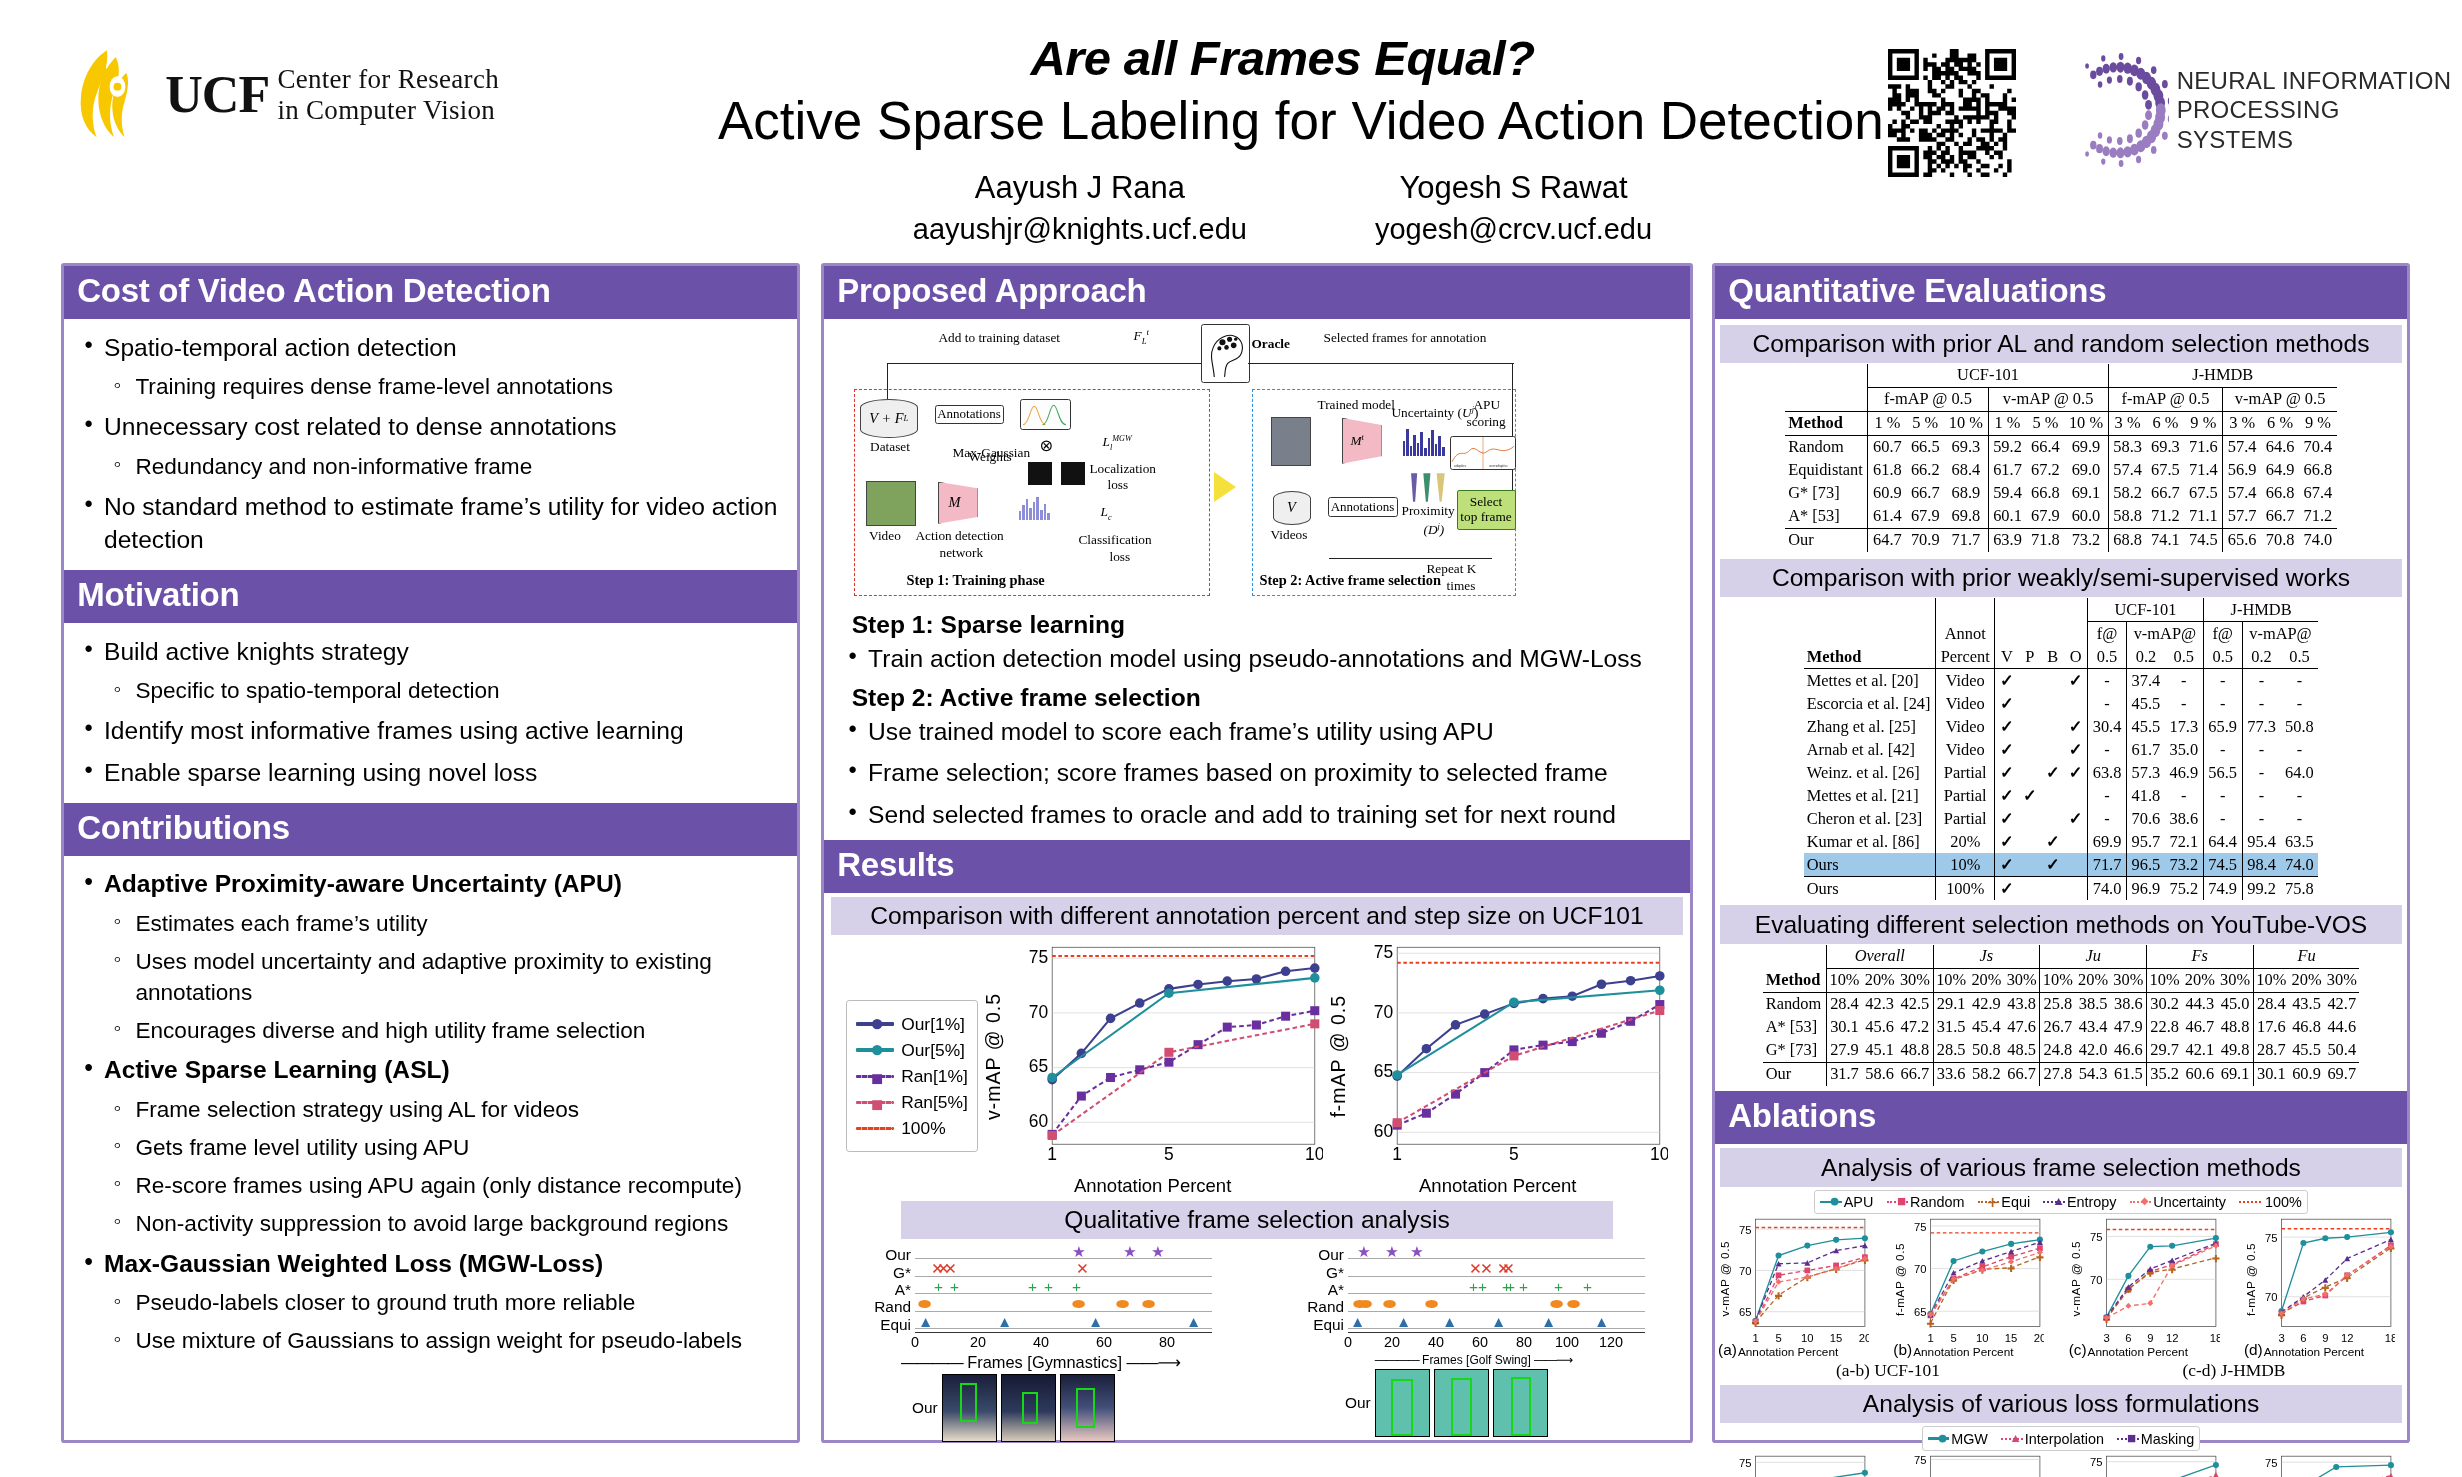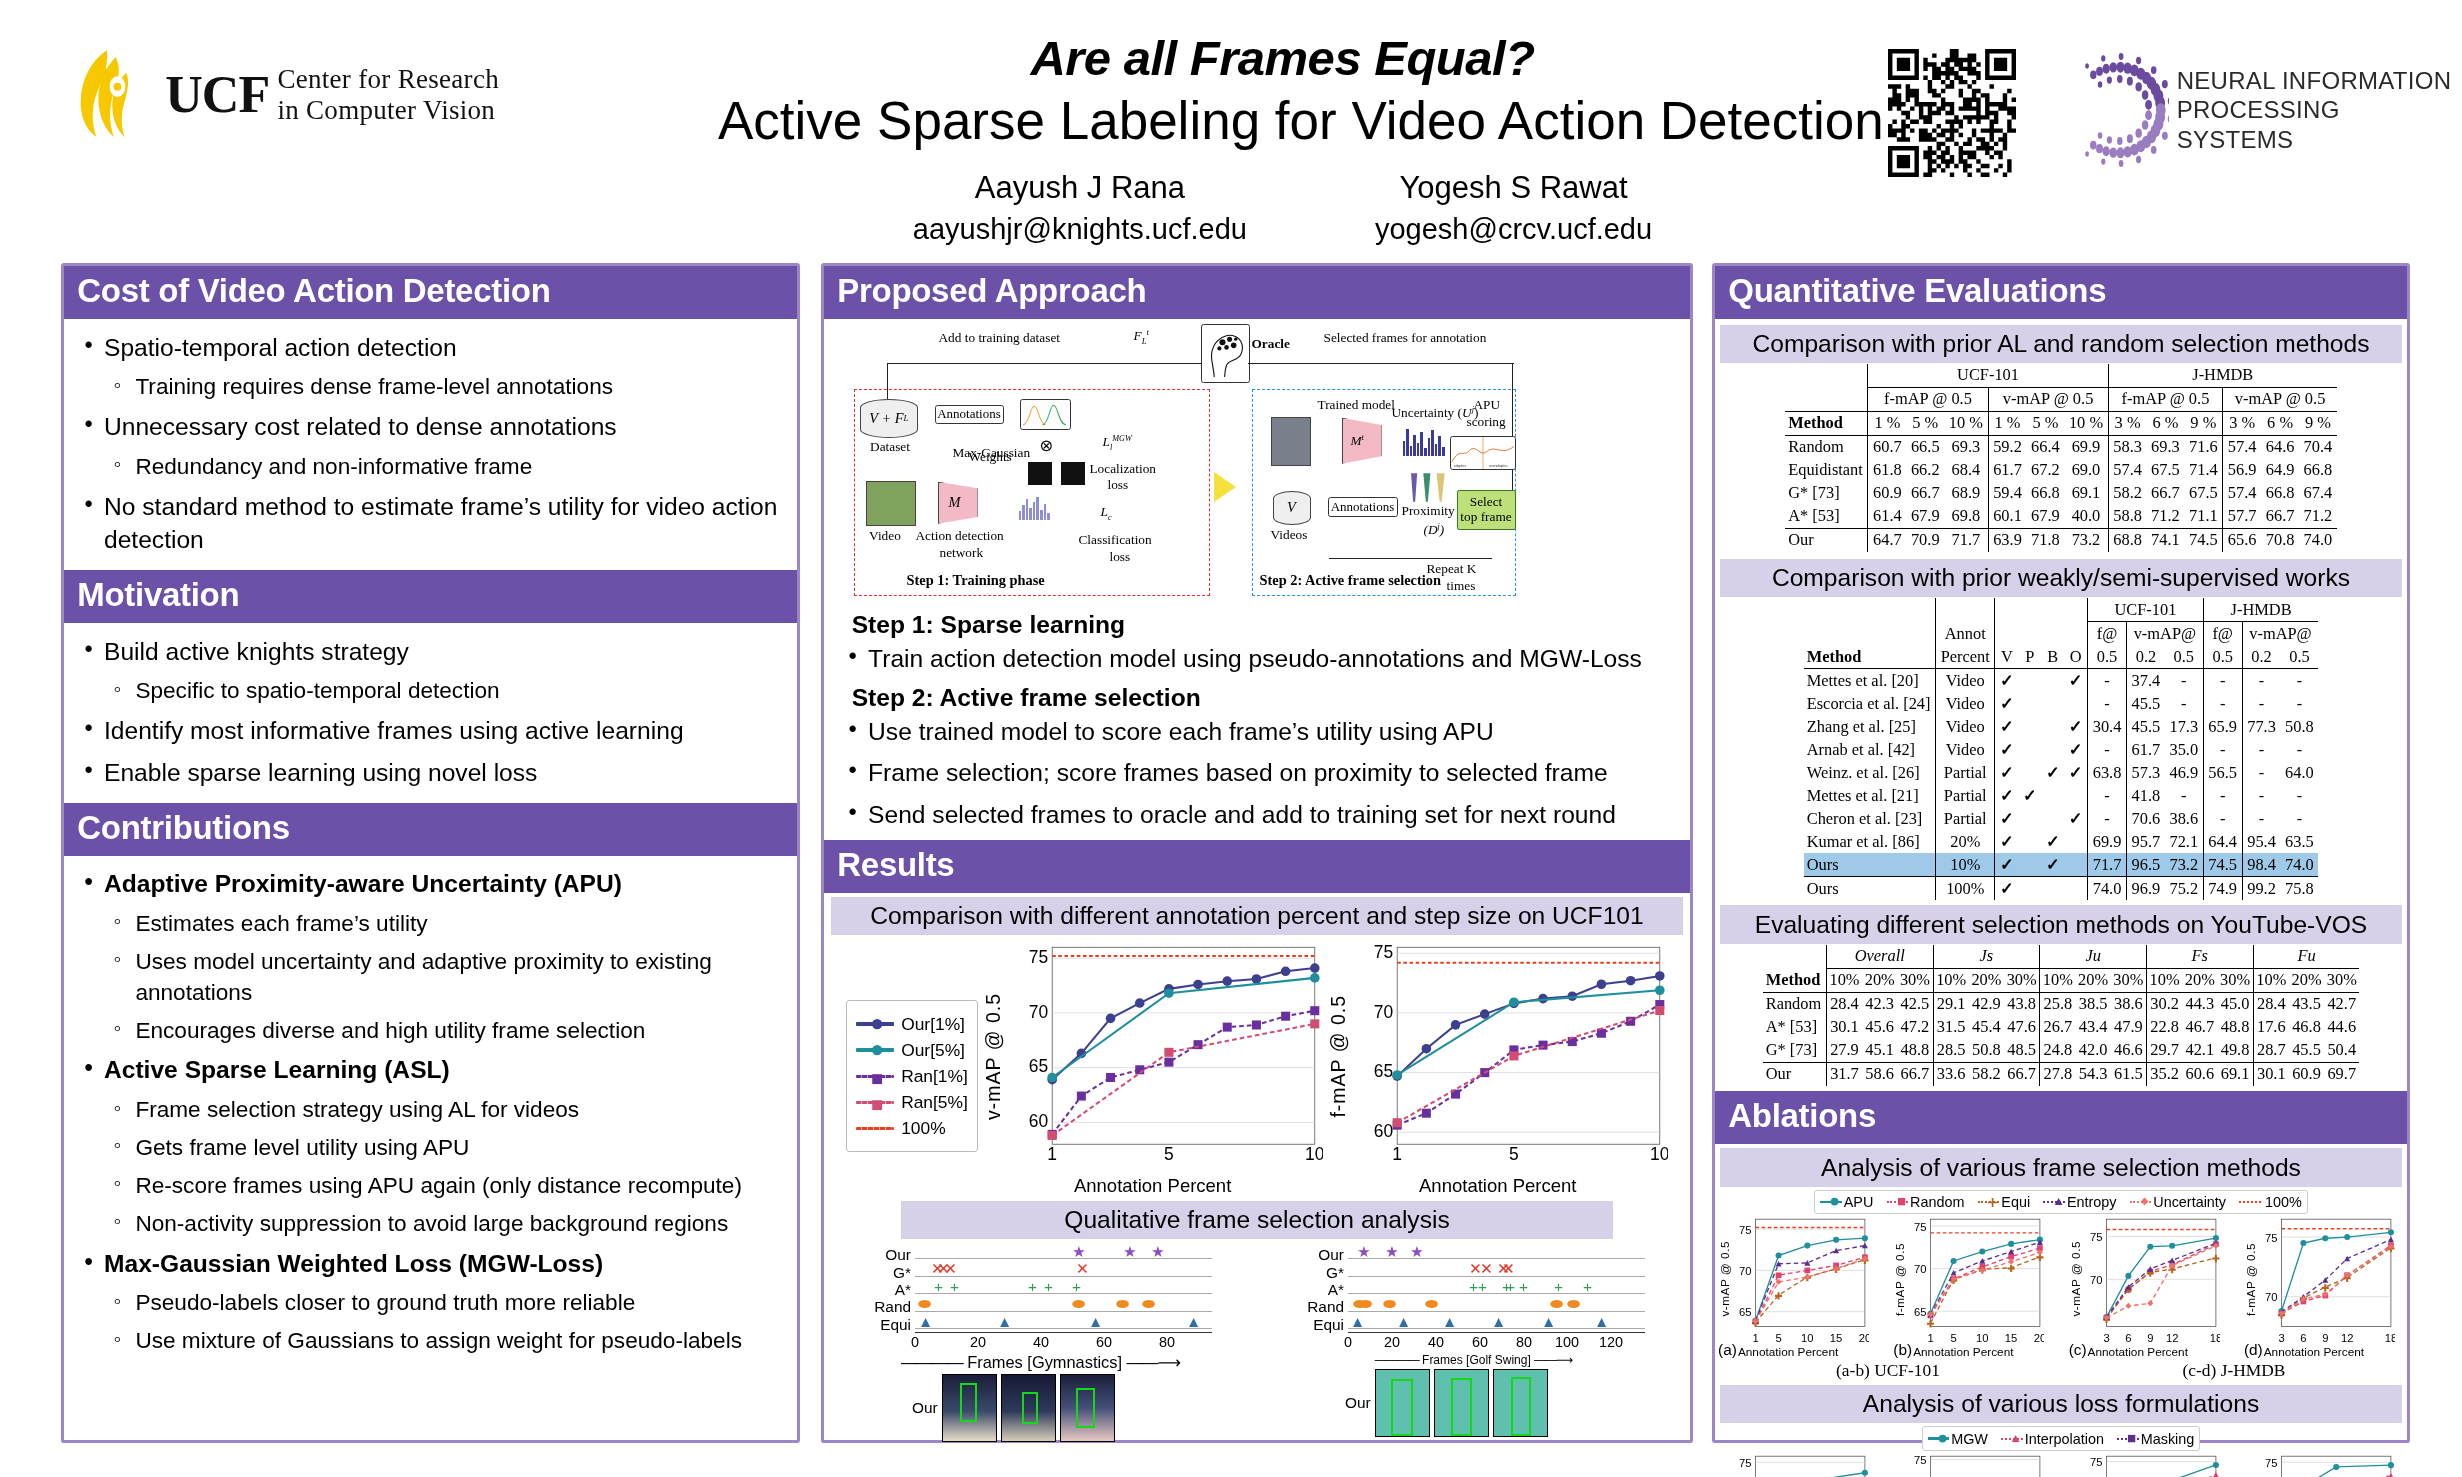--- a/index.html
+++ b/index.html
@@ -854,21 +854,21 @@
             <td>66.8</td>
             <td>67.4</td>
           </tr>
           <tr class="">
             <td class="lbl">A* [53]</td>
             <td class="vl">61.4</td>
             <td>67.9</td>
             <td>69.8</td>
             <td class="vl">60.1</td>
             <td>67.9</td>
-            <td>40.0</td>
+            <td>60.0</td>
             <td class="vl">58.8</td>
             <td>71.2</td>
             <td>71.1</td>
             <td class="vl">57.7</td>
             <td>66.7</td>
             <td>71.2</td>
           </tr>
           <tr class="bold rule-t">
             <td class="lbl">Our</td>
             <td class="vl">64.7</td>

